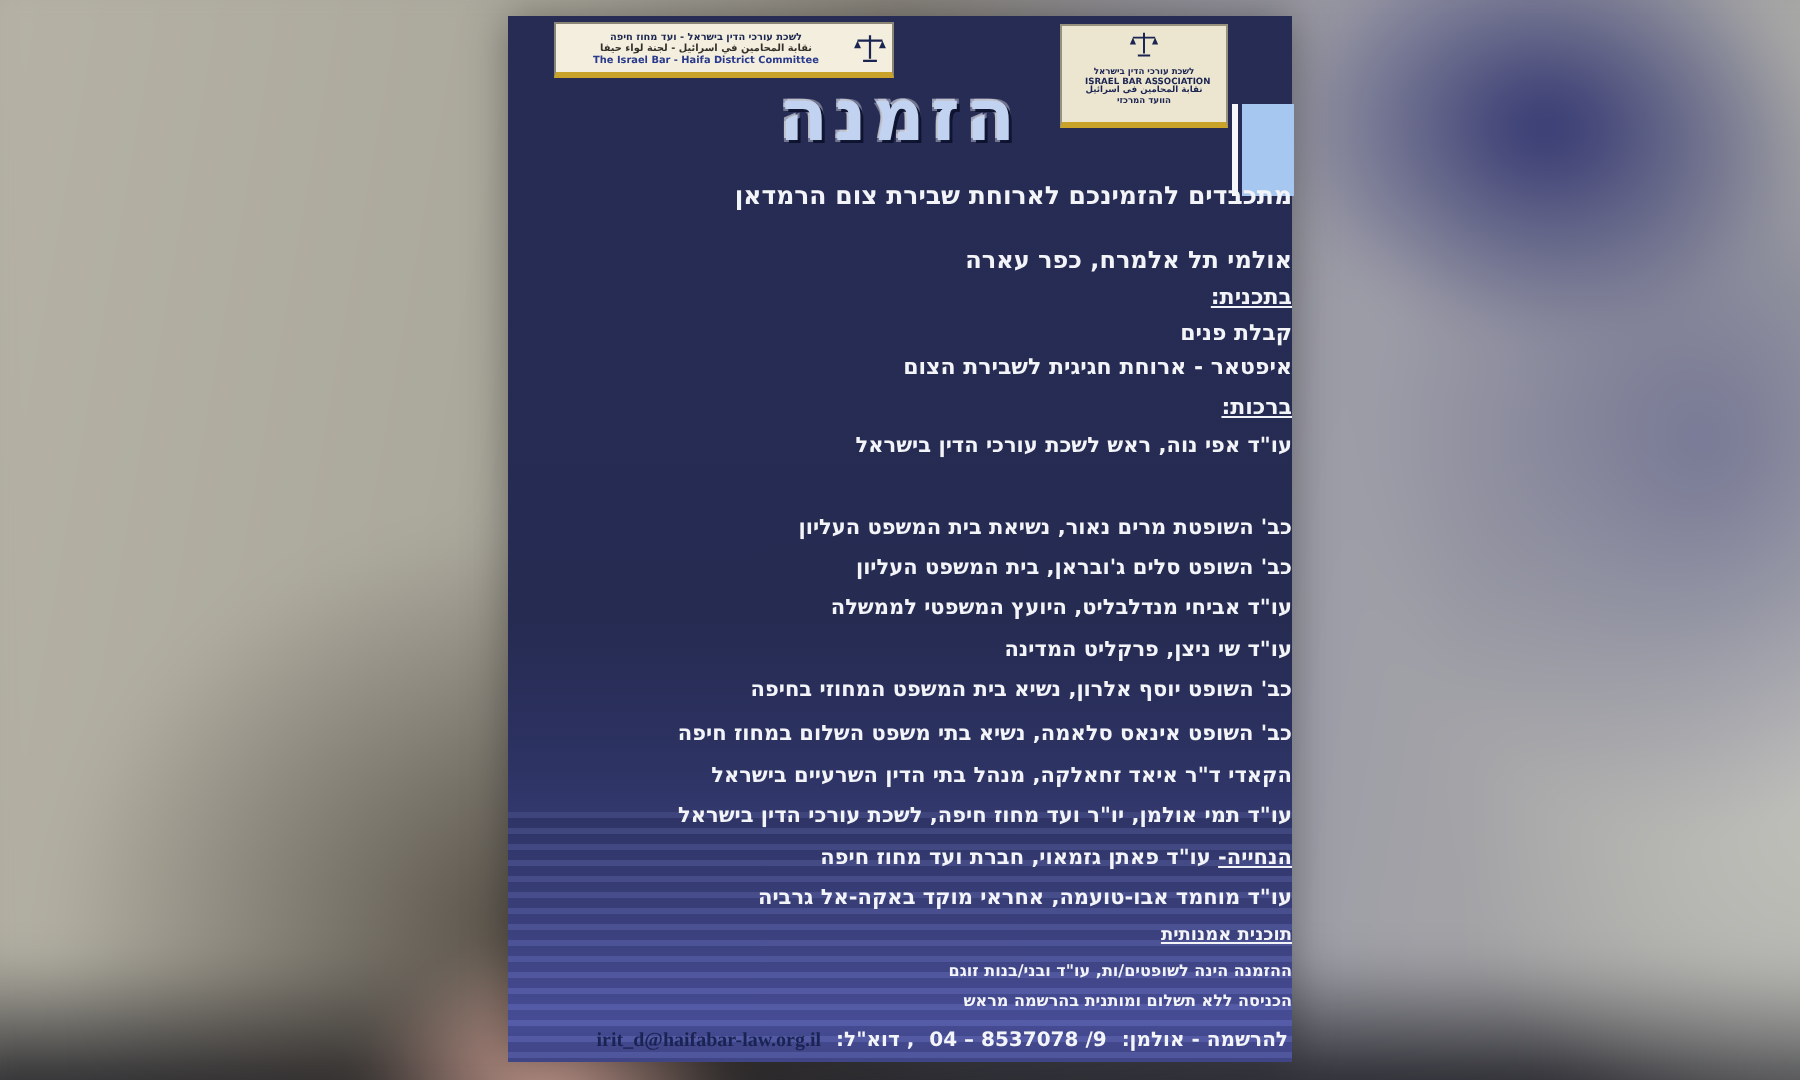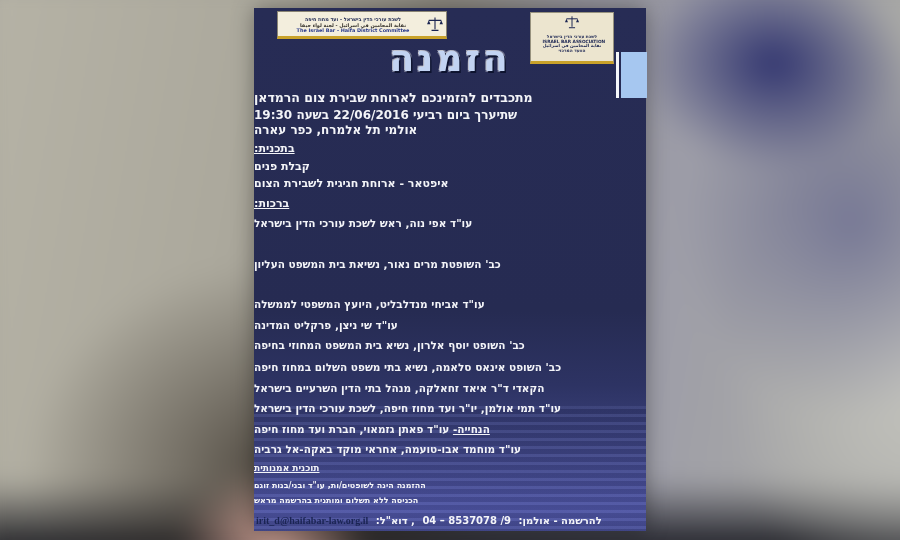--- a/index.html
+++ b/index.html
@@ -37,21 +37,21 @@
   .logo2-lines{transform:scale(0.72);transform-origin:50% 0;}
   .logo2-lines div{font-size:6px;line-height:6.5px;font-weight:bold;color:#1b2552;white-space:nowrap;}
   
   .tab-white{position:absolute;left:362px;top:44px;width:3px;height:46px;background:#f5f7fa;}
   .tab-blue{position:absolute;left:367px;top:44px;width:26px;height:46px;background:#a6c7f0;}
   
   .title{position:absolute;left:0;right:0;top:30px;text-align:center;font-weight:bold;
     font-size:36px;letter-spacing:3px;color:#c2d3f2;direction:rtl;
     text-shadow:1.5px 1.5px 0 rgba(12,18,45,0.95),-1px -1px 0 rgba(255,255,255,0.55),
       1px -1px 0 rgba(255,255,255,0.35),-1px 1px 0 rgba(255,255,255,0.35);}
-  .ln{position:absolute;left:0;right:0;text-align:left;color:#f3f4f8;font-weight:bold;
+  .ln{position:absolute;left:0;right:0;text-align:right;color:#f3f4f8;font-weight:bold;
     direction:rtl;font-size:10.5px;white-space:nowrap;}
   .fs125{font-size:12.5px}.fs12{font-size:12px}.fs11{font-size:11px}
   .fs9{font-size:9px}.fs8{font-size:8px}.fs10{font-size:10px}
   .u{text-decoration:underline;}
   .reg{direction:ltr;}
   .reg span{margin:0 2px;}
   .email{font-family:"Liberation Serif","DejaVu Serif",serif;font-size:10px;color:#1a2453;}
   .rtlseg{direction:rtl;unicode-bidi:isolate;}
 </style>
 </head>
@@ -87,30 +87,30 @@
         <div style="direction:rtl">הוועד המרכזי</div>
       </div>
     </div>
 
     <div class="tab-white"></div>
     <div class="tab-blue"></div>
 
     <div class="title">הזמנה</div>
 
     <div class="ln fs125" style="top:82px">מתכבדים להזמינכם לארוחת שבירת צום הרמדאן</div>
-    <div class="ln fs12" style="top:100px">שתיערך ביום רביעי 22/06/2016 בשעה 19:30</div>
     <div class="ln fs12" style="top:115px">אולמי תל אלמרח, כפר עארה</div>
 
     <div class="ln fs11 u" style="top:134px">בתכנית:</div>
     <div class="ln fs11" style="top:152px">קבלת פנים</div>
     <div class="ln fs11" style="top:169px">איפטאר - ארוחת חגיגית לשבירת הצום</div>
 
     <div class="ln fs11 u" style="top:189px">ברכות:</div>
     <div class="ln" style="top:209px">עו"ד אפי נוה, ראש לשכת עורכי הדין בישראל</div>
     <div class="ln" style="top:250px">כב' השופטת מרים נאור, נשיאת בית המשפט העליון</div>
+    <div class="ln" style="top:270px">כב' השופט סלים ג'ובראן, בית המשפט העליון</div>
     <div class="ln" style="top:290px">עו"ד אביחי מנדלבליט, היועץ המשפטי לממשלה</div>
     <div class="ln" style="top:311px">עו"ד שי ניצן, פרקליט המדינה</div>
     <div class="ln" style="top:331px">כב' השופט יוסף אלרון, נשיא בית המשפט המחוזי בחיפה</div>
     <div class="ln" style="top:353px">כב' השופט אינאס סלאמה, נשיא בתי משפט השלום במחוז חיפה</div>
     <div class="ln" style="top:374px">הקאדי ד"ר איאד זחאלקה, מנהל בתי הדין השרעיים בישראל</div>
     <div class="ln" style="top:394px">עו"ד תמי אולמן, יו"ר ועד מחוז חיפה, לשכת עורכי הדין בישראל</div>
     <div class="ln" style="top:415px">
       <span class="u">הנחייה-</span><span> עו"ד פאתן גזמאוי, חברת ועד מחוז חיפה</span>
     </div>
     <div class="ln" style="top:435px">עו"ד מוחמד אבו-טועמה, אחראי מוקד באקה-אל גרביה</div>

